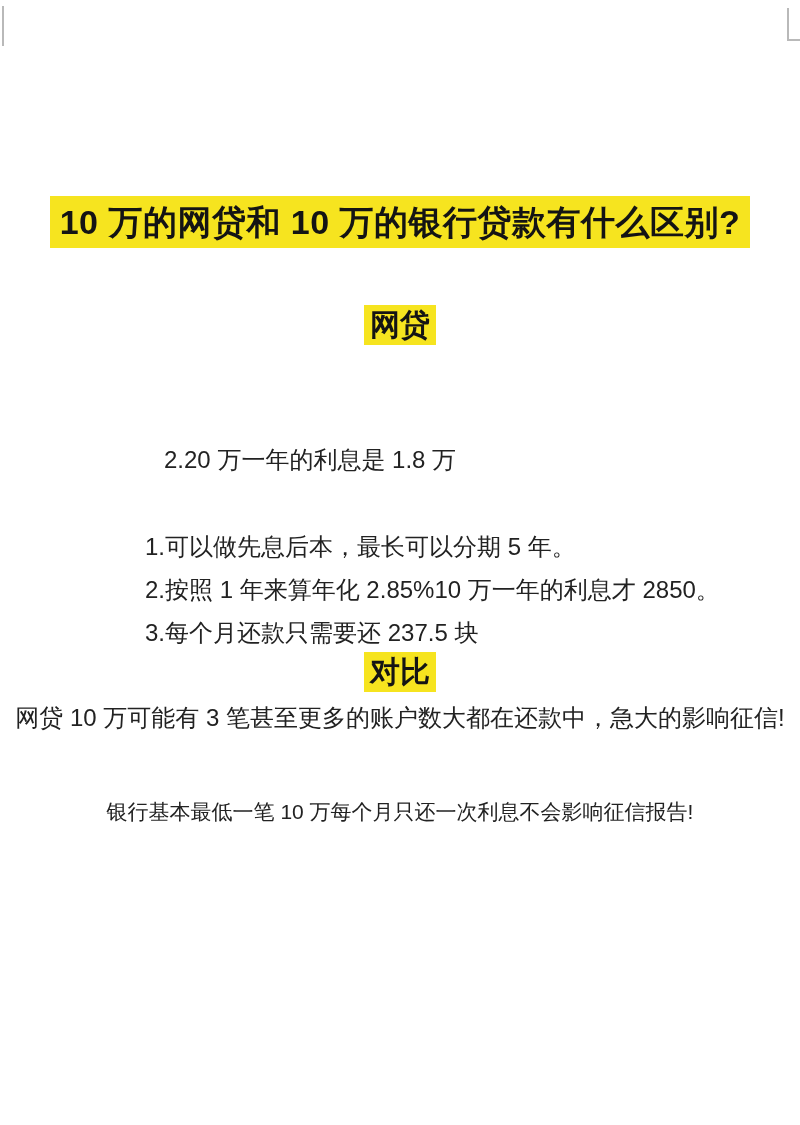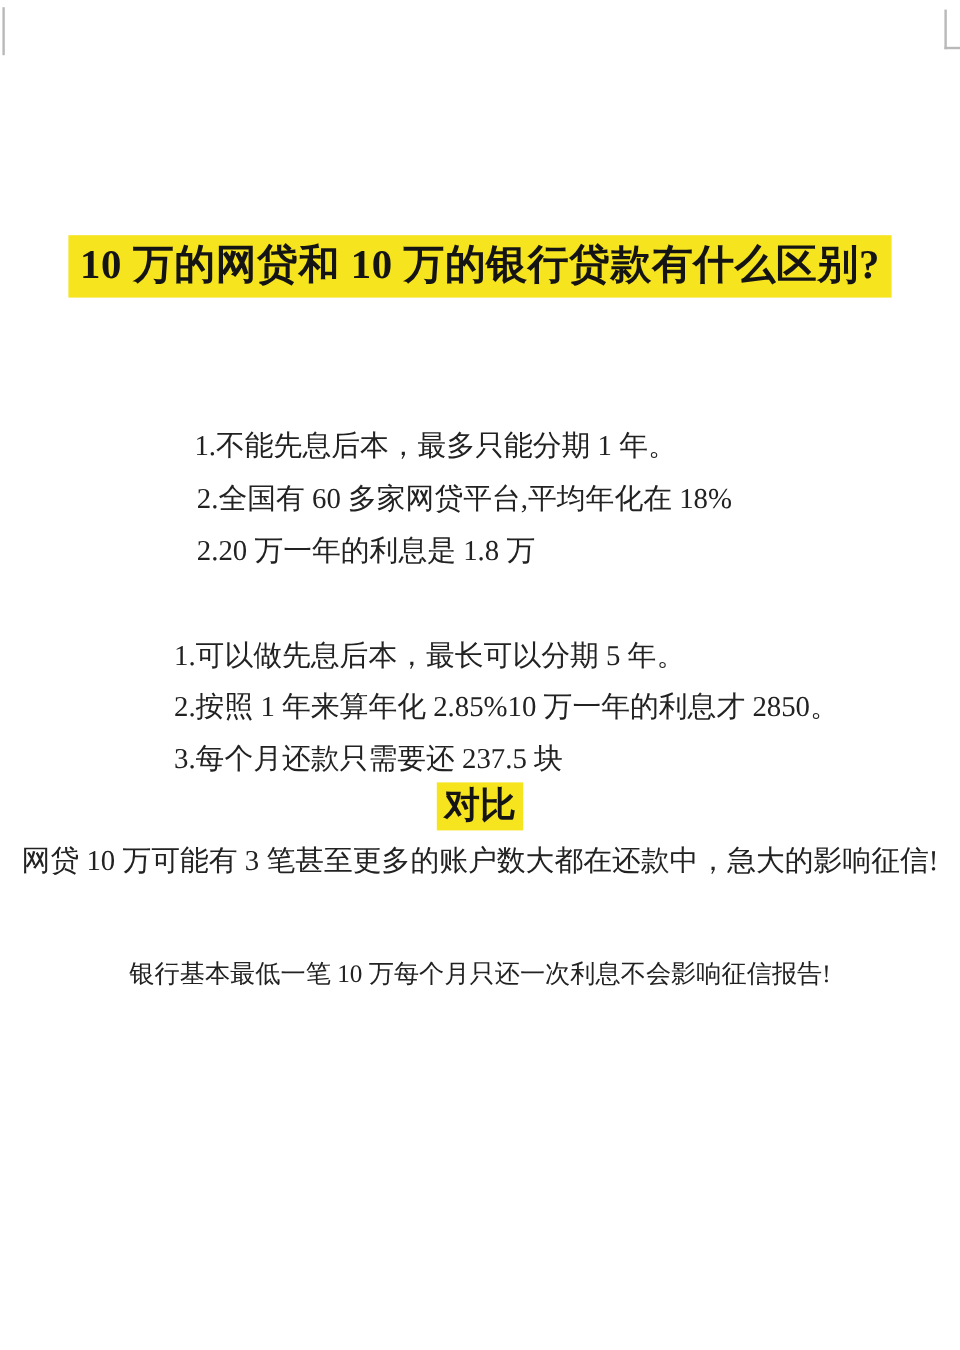--- a/index.html
+++ b/index.html
@@ -2,21 +2,21 @@
 <html><head>
 <meta charset="utf-8">
 <style>
   html, body { margin: 0; padding: 0; background: #ffffff; }
   .page {
     position: relative;
     width: 800px;
     height: 1125px;
     background: #ffffff;
     overflow: hidden;
-    font-family: Liberation Serif, serif;
+    font-family: Liberation Sans, sans-serif;
     color: #1f1f1f;
   }
   
   .mark-left {
     position: absolute;
     left: 2px; top: 6px;
     width: 2px; height: 40px;
     background: #b9b9b9;
   }
   .mark-right {
@@ -88,22 +88,23 @@
 
 <div class="page">
 
   <div class="mark-left"></div>
   <div class="mark-right"></div>
 
   <div class="center-line title-line">
     <span class="hl">10 万的网贷和 10 万的银行贷款有什么区别?</span>
   </div>
 
-  <div class="item w1">1.不能先息后本，最多只能分期 1 年。</div>
-  <div class="item w2">2.全国有 60 多家网贷平台,平均年化在 18%</div>
+  <div class="center-line section-heading h-wangdai">
+    <span class="hl">网贷</span>
+  </div>
   <div class="item w3">2.20 万一年的利息是 1.8 万</div>
 
   <div class="item b1">1.可以做先息后本，最长可以分期 5 年。</div>
   <div class="item b2">2.按照 1 年来算年化 2.85%10 万一年的利息才 2850。</div>
   <div class="item b3">3.每个月还款只需要还 237.5 块</div>
 
   <div class="center-line section-heading h-duibi">
     <span class="hl">对比</span>
   </div>
   <div class="center-line para1">网贷 10 万可能有 3 笔甚至更多的账户数大都在还款中，急大的影响征信!</div>

